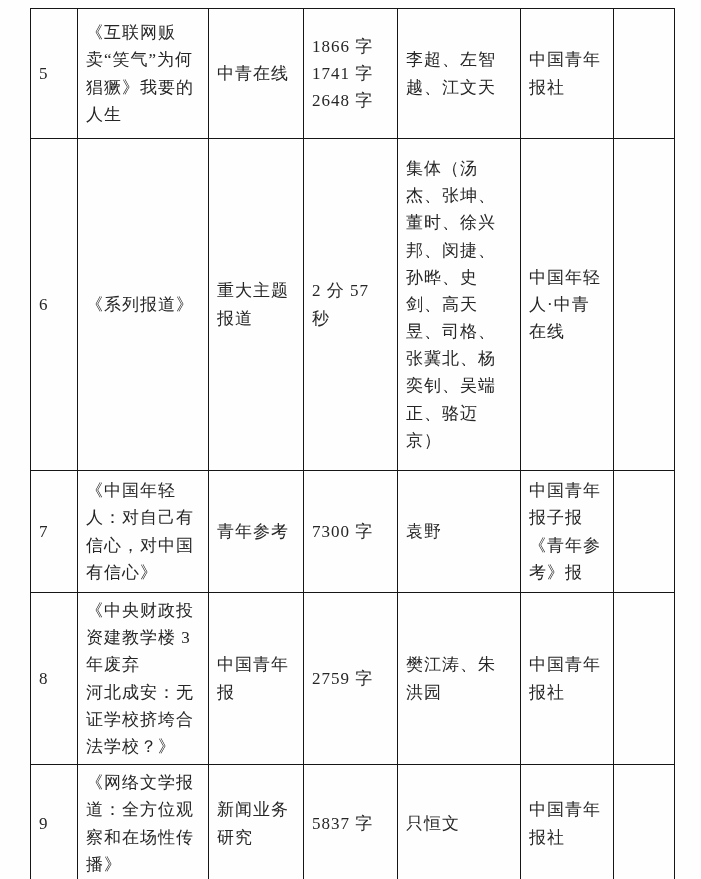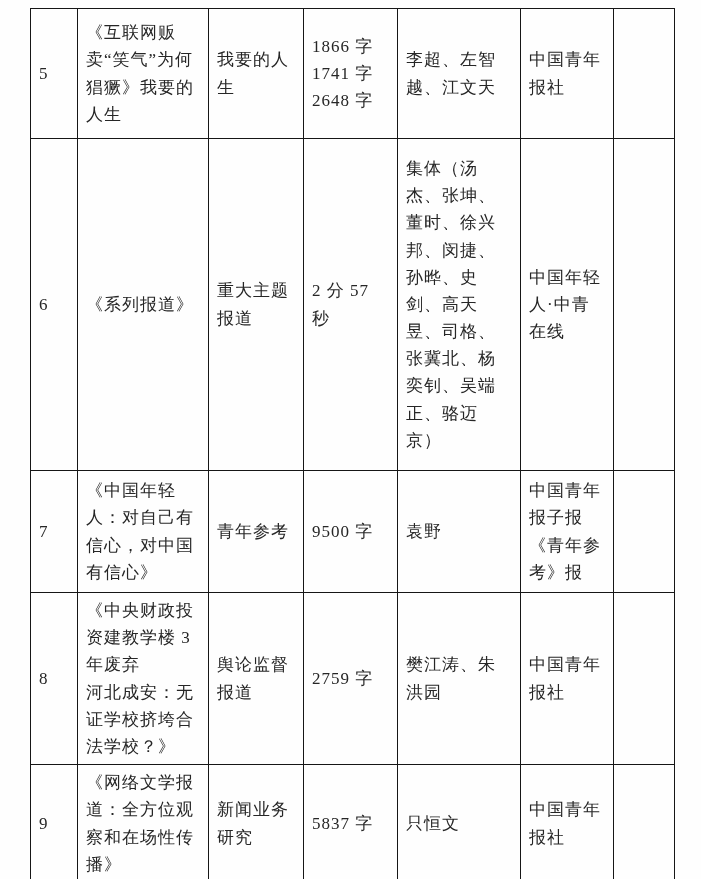--- a/index.html
+++ b/index.html
@@ -52,21 +52,21 @@
       <col style="width:95px">
       <col style="width:94px">
       <col style="width:123px">
       <col style="width:93px">
       <col style="width:61px">
     </colgroup>
     <tbody id="table-body">
   <tr>
     <td class="c-index">5</td>
     <td class="c-title">《互联网贩卖“笑气”为何猖獗》我要的人生</td>
-    <td class="c-category">我要的人生</td>
+    <td class="c-category">中青在线</td>
     <td class="c-length">1866 字
 1741 字
 2648 字</td>
     <td class="c-authors">李超、左智越、江文天</td>
     <td class="c-publisher">中国青年报社</td>
     <td class="c-notes"></td>
   </tr>
 
   <tr>
     <td class="c-index">6</td>
@@ -75,31 +75,31 @@
     <td class="c-length">2 分 57 秒</td>
     <td class="c-authors">集体（汤杰、张坤、董时、徐兴邦、闵捷、孙晔、史剑、高天昱、司格、张冀北、杨奕钊、吴端正、骆迈京）</td>
     <td class="c-publisher">中国年轻人·中青在线</td>
     <td class="c-notes"></td>
   </tr>
 
   <tr>
     <td class="c-index">7</td>
     <td class="c-title">《中国年轻人：对自己有信心，对中国有信心》</td>
     <td class="c-category">青年参考</td>
-    <td class="c-length">9500 字</td>
+    <td class="c-length">7300 字</td>
     <td class="c-authors">袁野</td>
     <td class="c-publisher">中国青年报子报《青年参考》报</td>
     <td class="c-notes"></td>
   </tr>
 
   <tr>
     <td class="c-index">8</td>
     <td class="c-title">《中央财政投资建教学楼 3 年废弃
 河北成安：无证学校挤垮合法学校？》</td>
-    <td class="c-category">舆论监督报道</td>
+    <td class="c-category">中国青年报</td>
     <td class="c-length">2759 字</td>
     <td class="c-authors">樊江涛、朱洪园</td>
     <td class="c-publisher">中国青年报社</td>
     <td class="c-notes"></td>
   </tr>
 
   <tr>
     <td class="c-index">9</td>
     <td class="c-title">《网络文学报道：全方位观察和在场性传播》</td>
     <td class="c-category">新闻业务研究</td>

